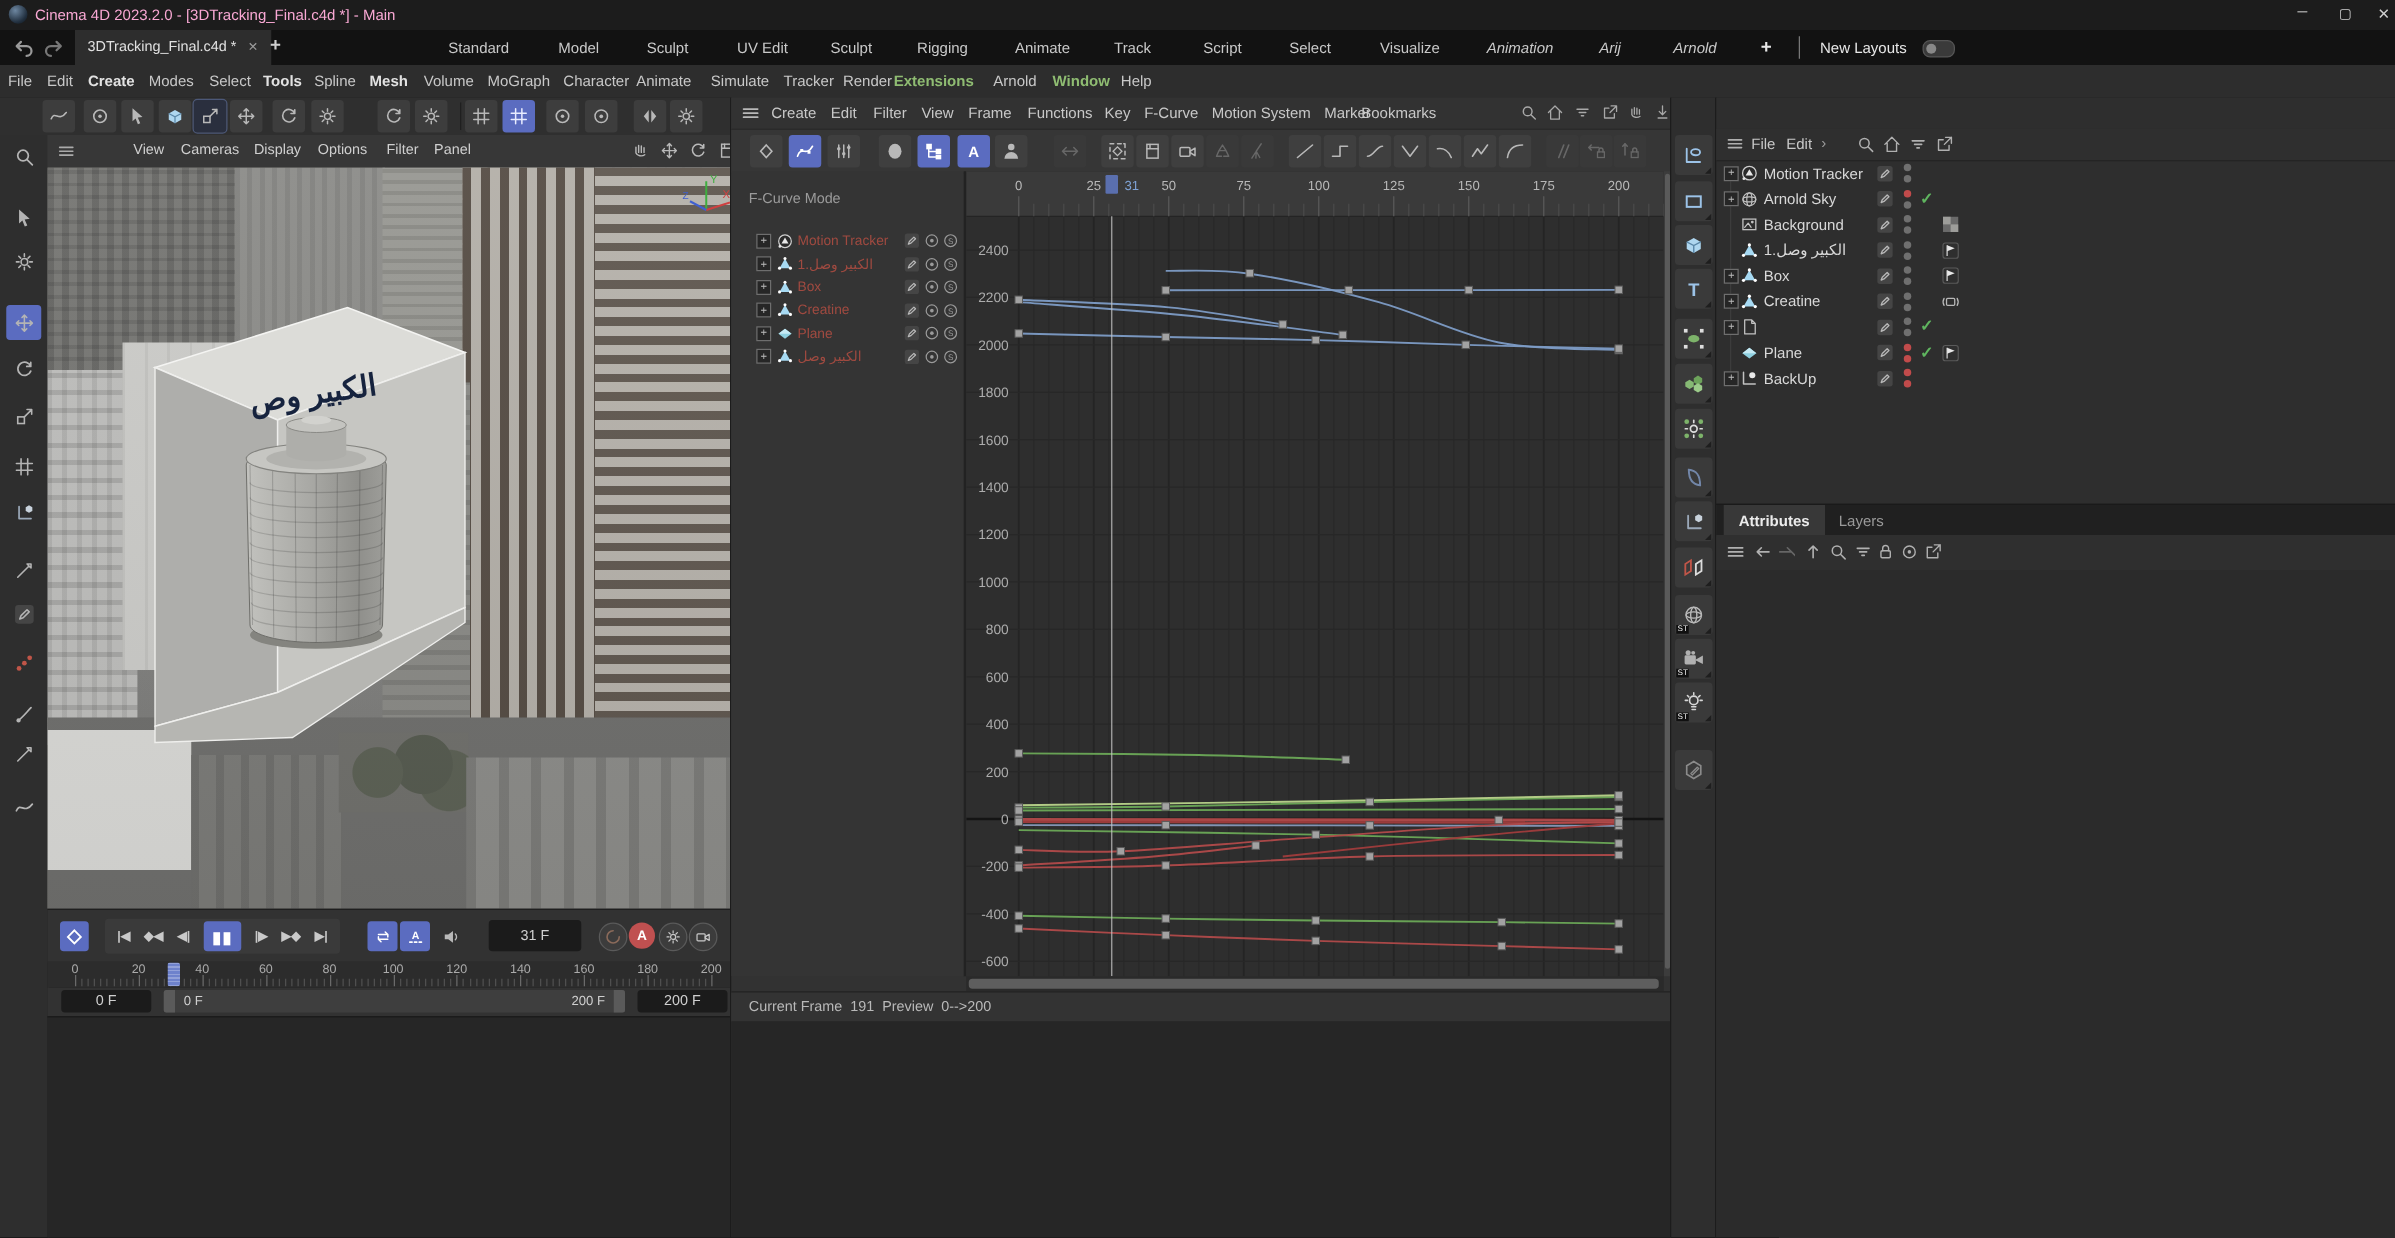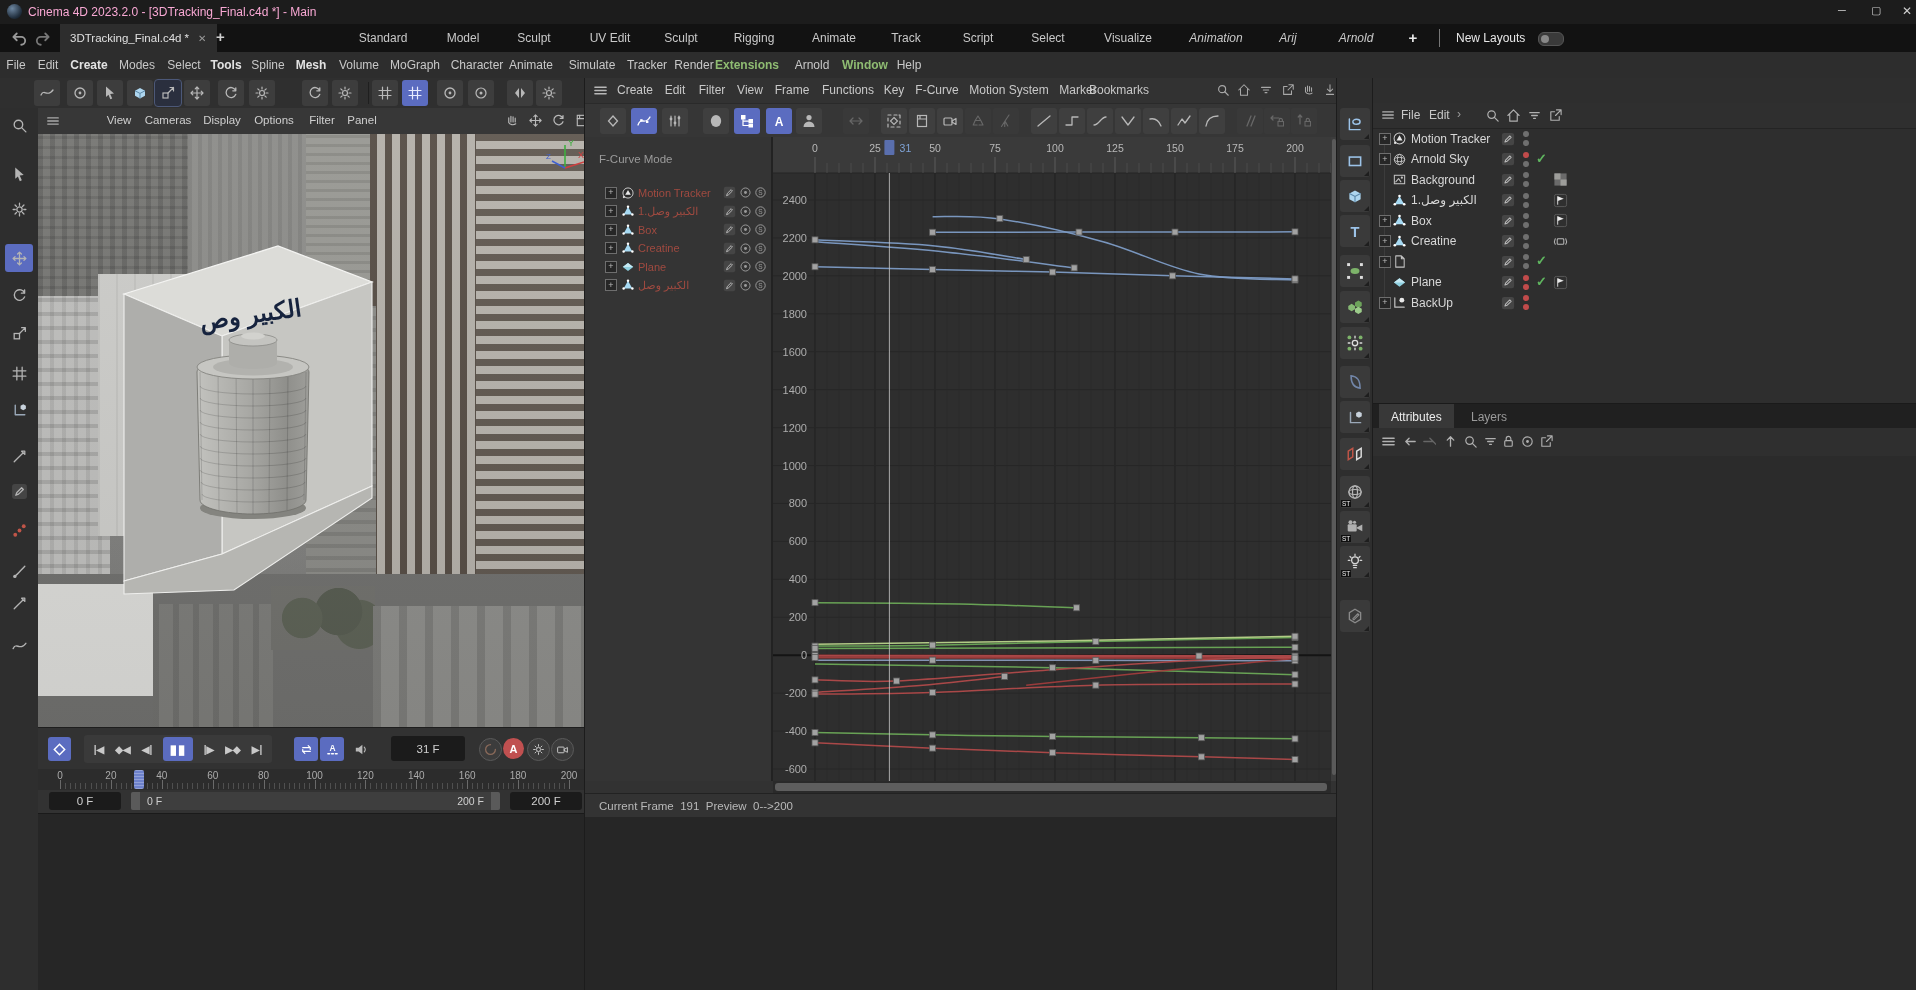--- a/index.html
+++ b/index.html
@@ -1650,21 +1650,21 @@
             <rect x="1" y="1" width="14" height="14" rx="2.5" fill="#454545"></rect>
             <path d="M4.5,11.5l1-2.6L10,4.5l1.6,1.6-4.5,4.4z" fill="none" stroke="#b8b8b8" stroke-width="1.2" stroke-linecap="round" stroke-linejoin="round"></path>
           </svg>
         </span>
       <span class="abs" style="left:150px;top:2px;width:6px;height:6px;border-radius:50%;background:#c14b4b;"></span>
       <span class="abs" style="left:150px;top:11px;width:6px;height:6px;border-radius:50%;background:#c14b4b;"></span>
 
     </div>
     </div>
   <div class="abs" id="attr-tabs" style="left:0;top:325px;width:544px;height:25px;background:#202020;border-top:1px solid #1a1a1a;">
-      <div class="abs" style="left:6px;top:0;height:25px;padding:0 12px;display:flex;align-items:center;background:#383838;font-size:12px;color:#ececec;font-weight:normal;">Attributes</div>
+      <div class="abs" style="left:6px;top:0;height:25px;padding:0 12px;display:flex;align-items:center;background:#383838;font-size:12px;color:#ececec;font-weight:bold;">Attributes</div>
       <div class="abs" style="left:86px;top:0;height:25px;padding:0 12px;display:flex;align-items:center;background:transparent;font-size:12px;color:#9a9a9a;">Layers</div>
     </div>
   <div class="abs" id="attr-toolbar" style="left:0;top:350px;width:544px;height:28px;background:#2f2f2f;border-bottom:1px solid #242424;">
       <span class="ico" style="width:15px;height:15px;position:absolute;left:8px;top:6px;">
         <svg viewBox="0 0 16 16" width="15" height="15">
           <path d="M2,4.5h12M2,8h12M2,11.5h12" fill="none" stroke="#b0b0b0" stroke-width="1.5" stroke-linecap="round" stroke-linejoin="round"></path>
         </svg>
       </span>
       <span class="ico" style="width:15px;height:15px;position:absolute;left:30px;top:6px;">
         <svg viewBox="0 0 16 16" width="15" height="15">

